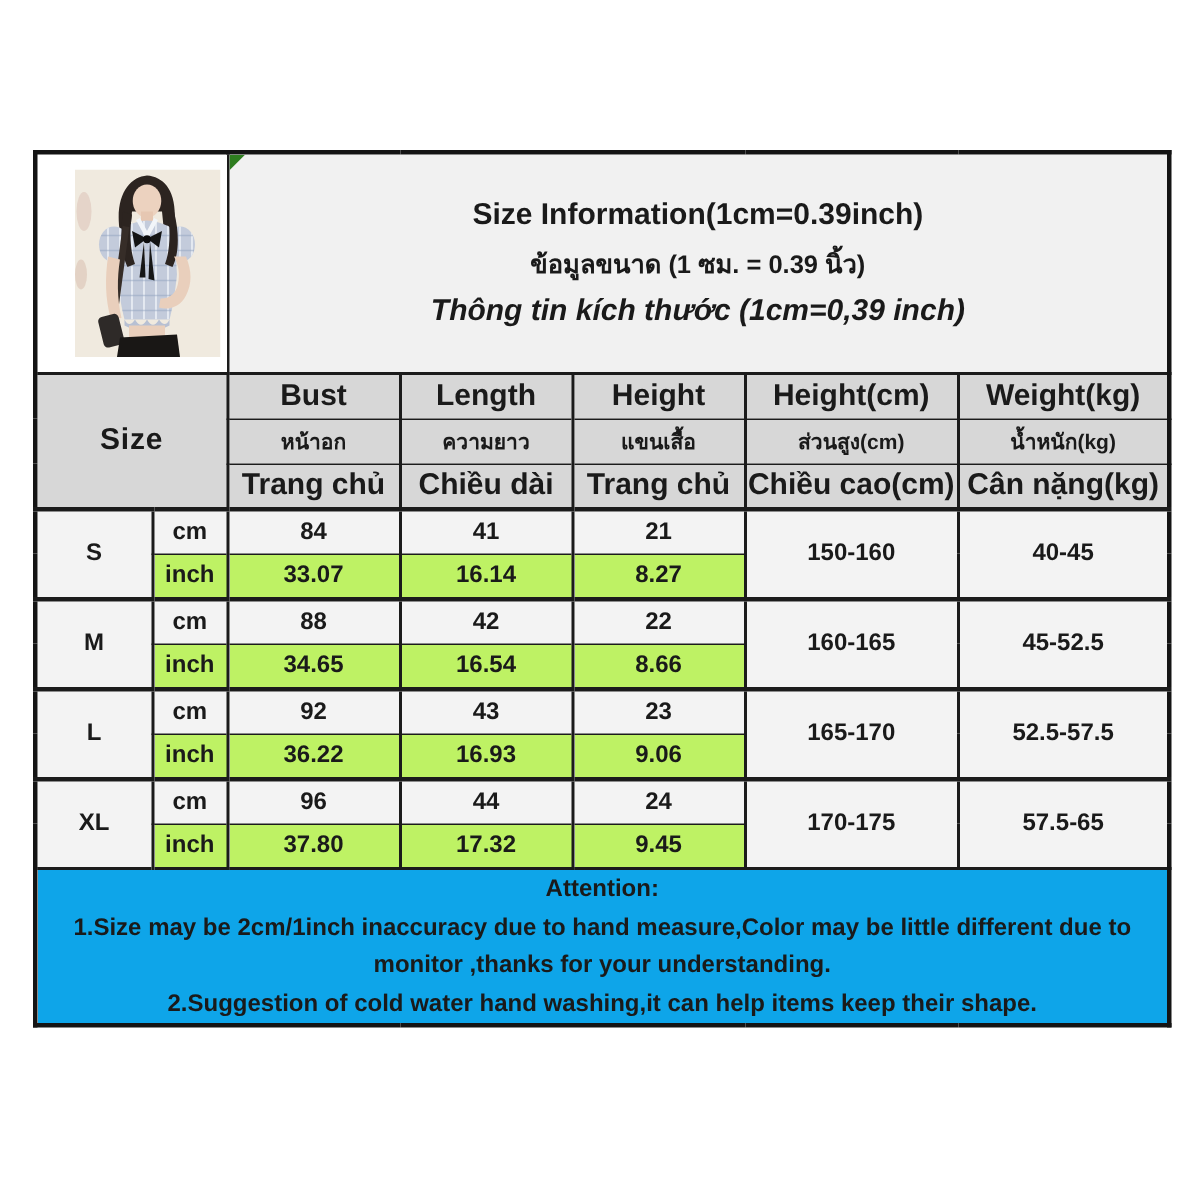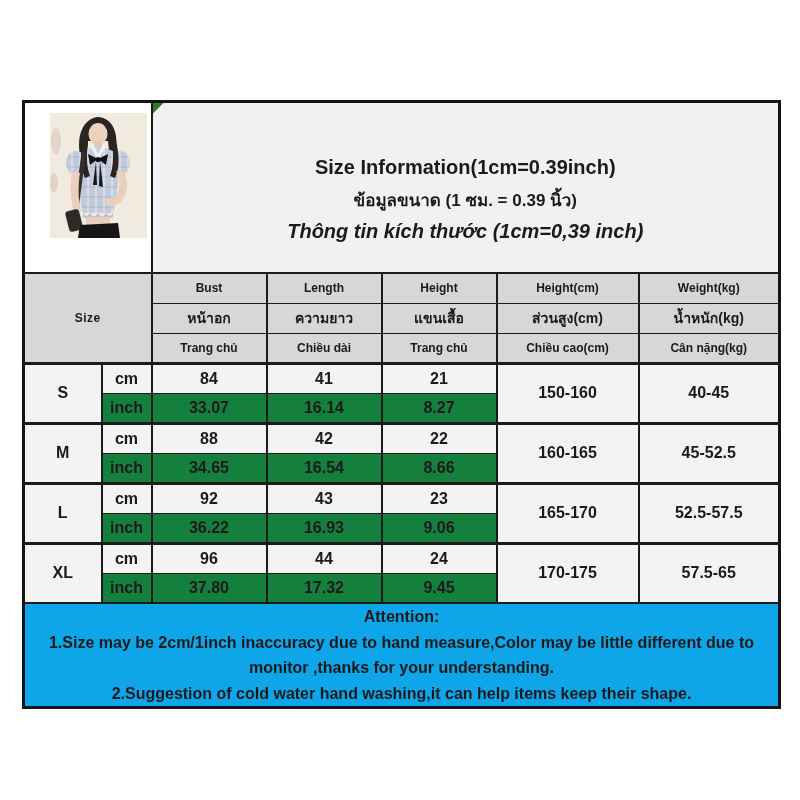--- a/index.html
+++ b/index.html
@@ -9,37 +9,37 @@
   table.tbl{position:absolute;left:22px;top:100px;width:756px;border-collapse:collapse;
     table-layout:fixed;border:3px solid #141414;}
   table.tbl td{border:2px solid #1b1b1b;text-align:center;vertical-align:middle;
     padding:0;font-weight:bold;color:#1a1a1a;font-size:16px;overflow:hidden;}
 
   
   td.img-cell{background:#ffffff;position:relative;}
   td.img-cell svg{position:absolute;left:25px;top:10px;}
   td.title-cell{background:#f1f1f1;position:relative;}
   .title-stack{display:flex;flex-direction:column;justify-content:center;align-items:center;
-    height:145px;gap:7px;margin-top:24px;}
+    height:145px;gap:7px;}
   .t-en{font-size:20px;}
   .t-th{font-size:17px;}
   .t-vi{font-size:20px;font-style:italic;}
   .corner-flag{position:absolute;left:0;top:0;width:11px;height:11px;background:#2e7d1f;
     clip-path:polygon(0 0,100% 0,0 100%);}
 
   
-  tr.hdr td{background:#d7d7d7;font-size:12px;}
+  tr.hdr td{background:#d7d7d7;font-size:20px;}
   td.size-cell{background:#d7d7d7;font-size:28px;letter-spacing:0.5px;}
   tr.hdr-r1 td{border-bottom-width:1px;}
   tr.hdr-r2 td{border-top-width:1px;border-bottom-width:1px;font-size:14px;}
   tr.hdr-r3 td{border-top-width:1px;}
 
   
   tr.cm-row td{border-top-width:3px;border-bottom-width:1px;background:#f3f3f3;}
-  tr.inch-row td{border-top-width:1px;background:#15803d;}
+  tr.inch-row td{border-top-width:1px;background:#bef264;}
   td.size-label{background:#e3e3e3;font-size:16px;}
   td.unit{font-size:15px;}
   td.hw{background:#efefef;font-size:15.5px;}
 
   
   td.attention{background:#0ea5e9;text-align:left;vertical-align:top;
     font-weight:normal;font-size:15.5px;line-height:1.6;padding:3px 10px 0 5px;color:#111;}
 </style>
 </head>
 <body>

